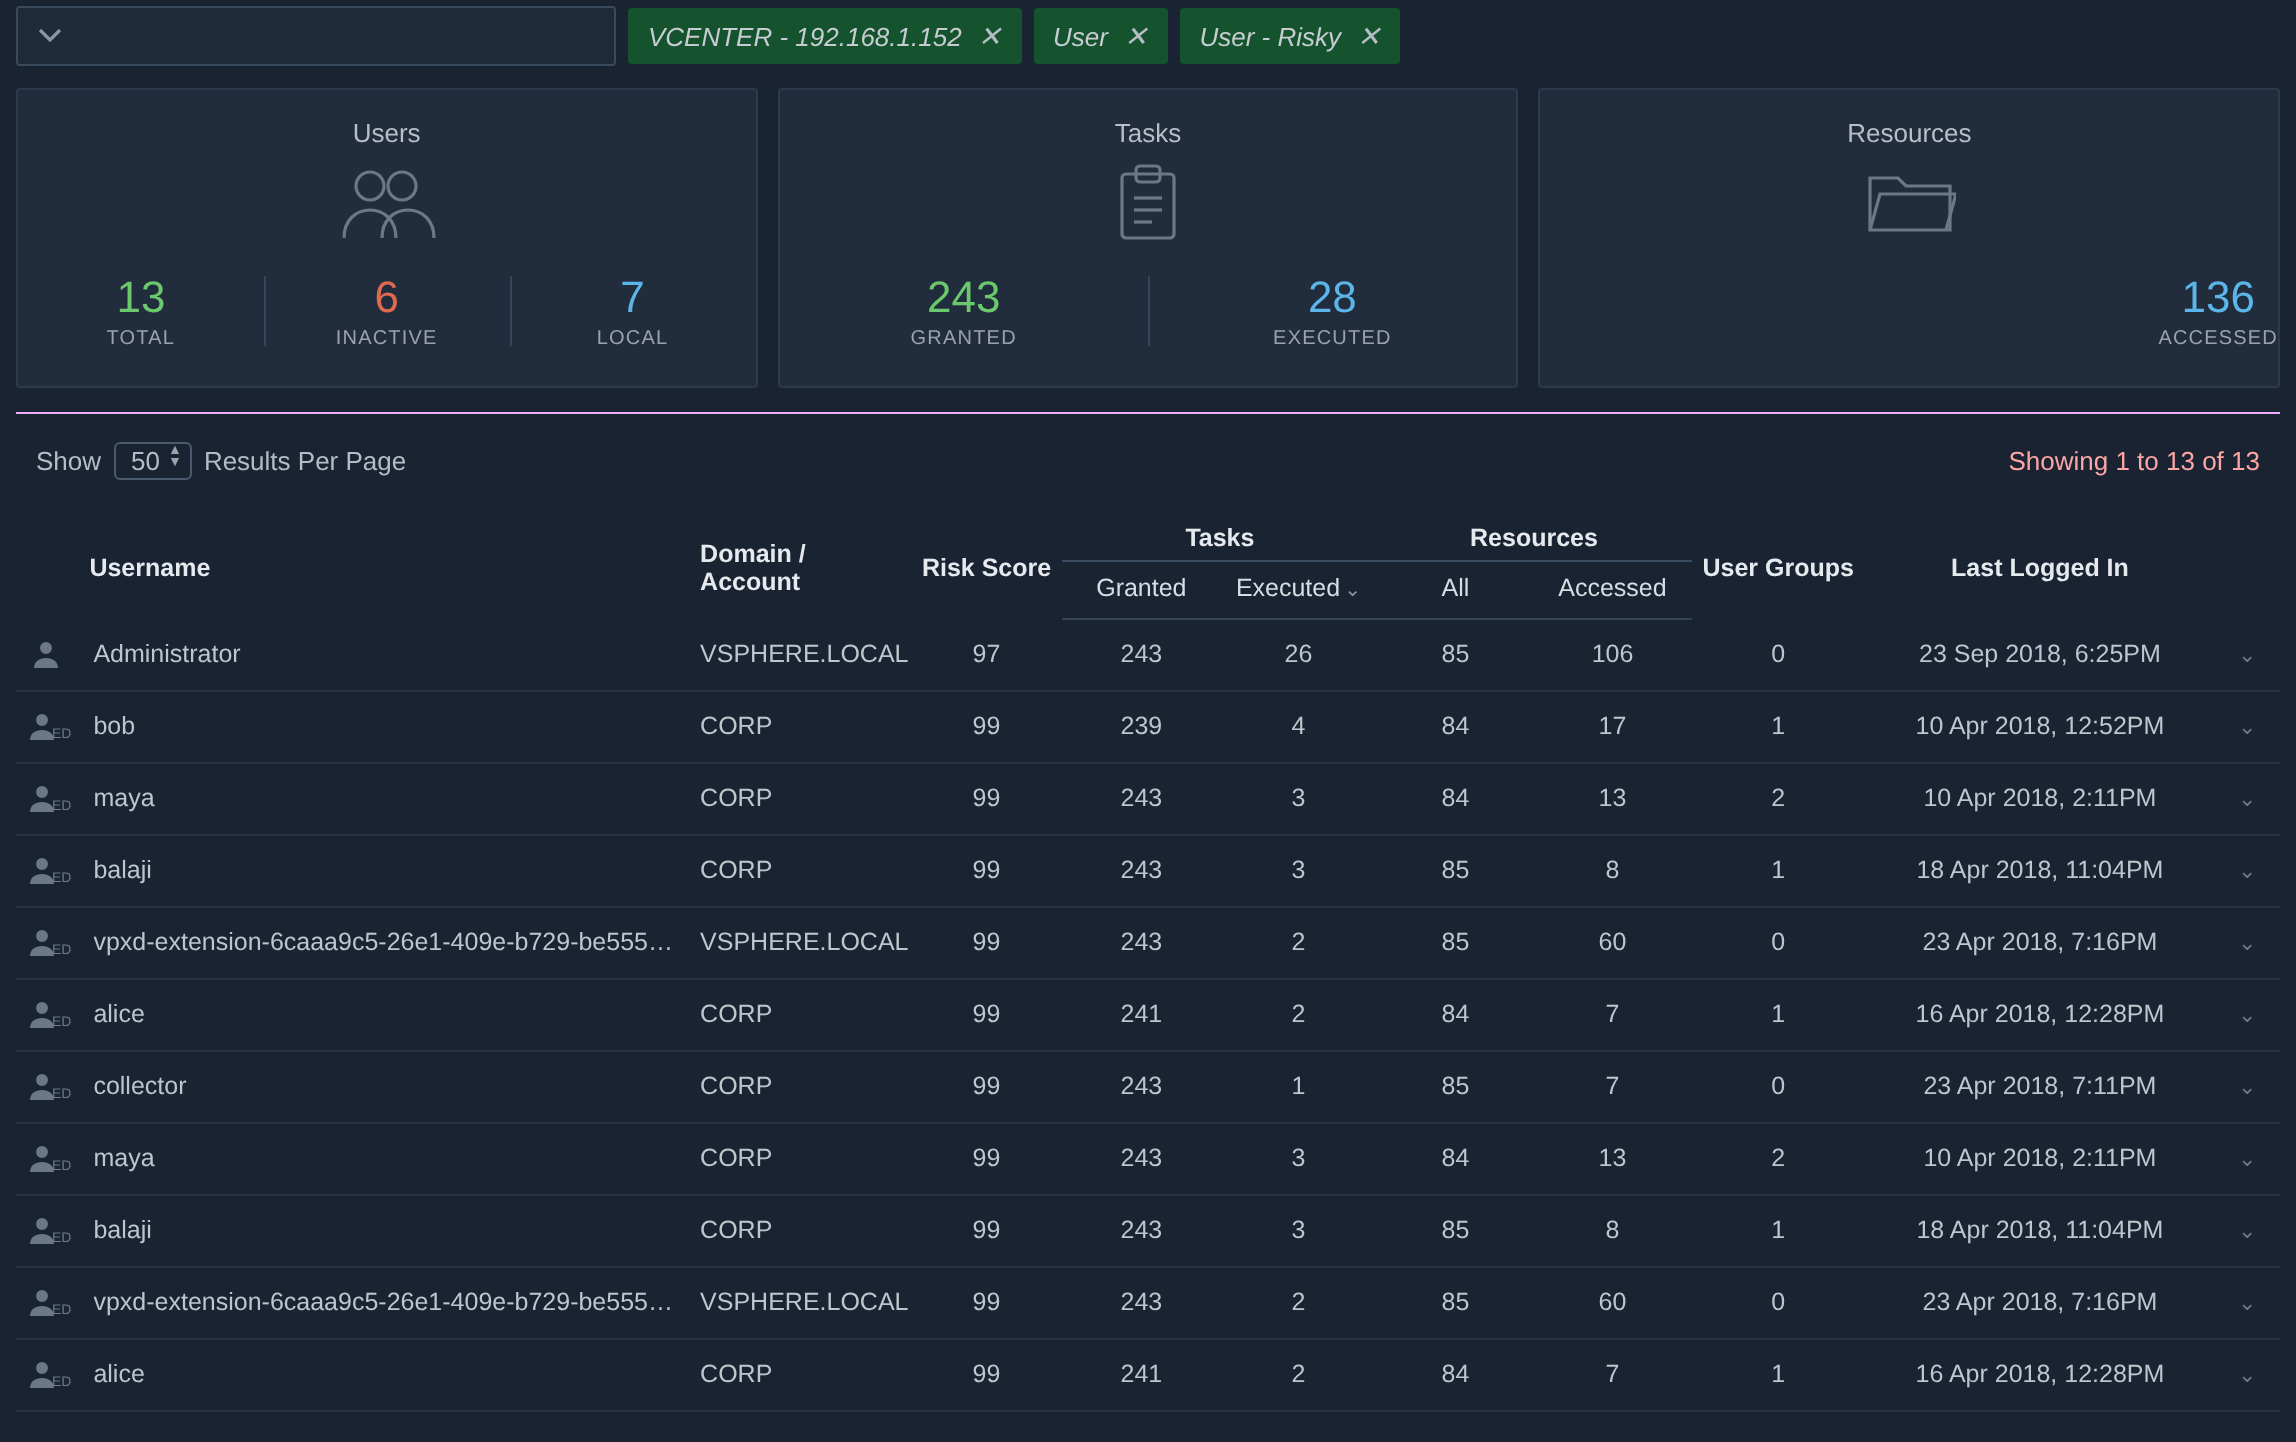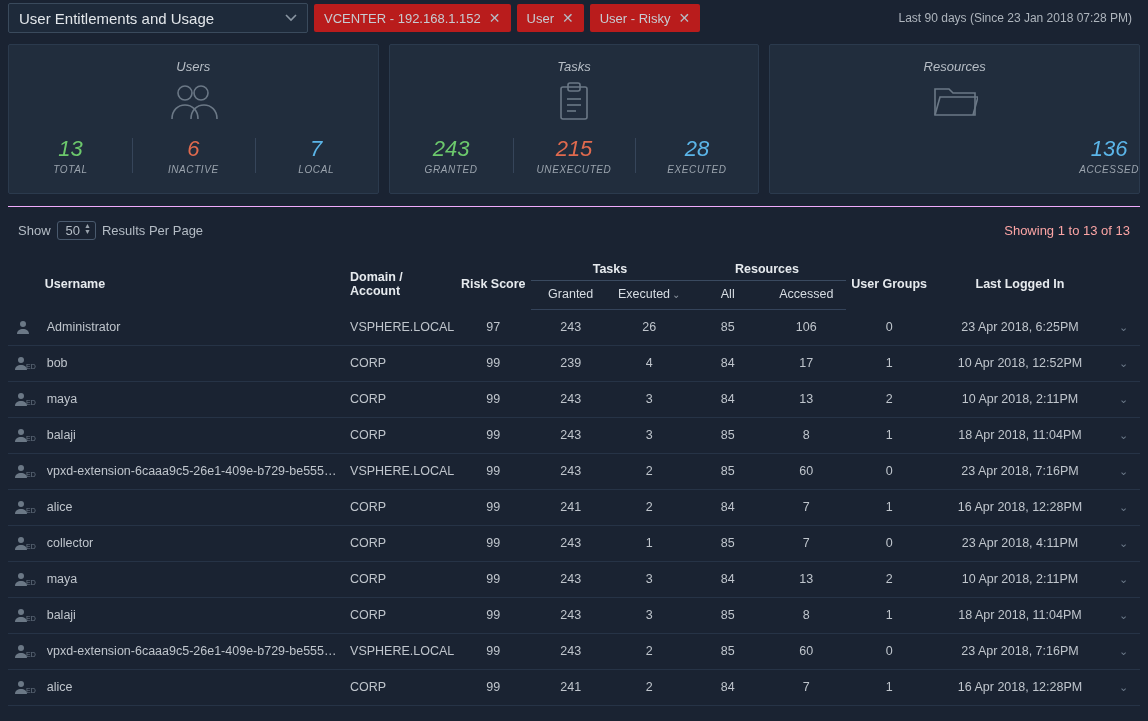--- a/index.html
+++ b/index.html
@@ -34,26 +34,27 @@
     color: #e2e6ea;
     font-size: 15px;
   }
   .page-select .chev {
     color: #8a96a2;
   }
   .filter-chip {
     display: flex;
     align-items: center;
     gap: 8px;
-    background: #b91c1c;
+    background: #14532d;
     height: 28px;
     padding: 0 10px;
     border-radius: 2px;
     color: #c7ccd2;
     font-size: 13px;
+    font-style: italic;
   }
   .filter-chip .x {
     color: #b5bcc4;
     font-size: 14px;
     cursor: pointer;
   }
   .spacer { flex: 1; }
   .date-range {
     color: #aeb5bd;
     font-size: 12px;
@@ -68,21 +69,20 @@
   }
   .card {
     background: #212d3d;
     border: 1px solid #2b3a4d;
     border-radius: 2px;
     flex: 1;
     display: flex;
     flex-direction: column;
     align-items: center;
     padding: 14px 0 18px 0;
-    font-style: italic;
   }
   .card-title {
     color: #b7bec6;
     font-size: 13px;
     margin-bottom: 8px;
   }
   .card-icon {
     height: 40px;
     display: flex;
     align-items: center;
@@ -229,21 +229,20 @@
     margin-left: 42px;
   }
 
   svg { display: block; }
 </style>
 </head>
 <body>
 
 <div class="topbar">
   <div class="page-select">
-    <span>User Entitlements and Usage</span>
     <span class="chev">
       <svg width="12" height="8" viewBox="0 0 12 8">
           <path d="M1 1l5 5 5-5" stroke="#8a96a2" stroke-width="1.6" fill="none"></path>
         </svg>
     </span>
   </div>
   <div id="filters-host" style="display: flex; gap: 6px;">
       <div class="filter-chip">
         <span>VCENTER - 192.168.1.152</span>
         <span class="x">✕</span>
@@ -251,21 +250,20 @@
       <div class="filter-chip">
         <span>User</span>
         <span class="x">✕</span>
       </div>
       <div class="filter-chip">
         <span>User - Risky</span>
         <span class="x">✕</span>
       </div>
     </div>
   <div class="spacer"></div>
-  <div class="date-range">Last 90 days (Since 23 Jan 2018 07:28 PM)</div>
 </div>
 
 <div class="cards">
 
   <div class="card">
     <div class="card-title">Users</div>
     <div class="card-icon">
       <svg width="52" height="38" viewBox="0 0 52 38" stroke="#6b7886" stroke-width="1.6" fill="none">
         <circle cx="18" cy="10" r="7"></circle>
           <path d="M5 36c0-9 6-14 13-14s13 5 13 14"></path>
@@ -297,24 +295,20 @@
         <rect x="14" y="2" width="12" height="8" rx="2"></rect>
         <line x1="13" y1="18" x2="27" y2="18"></line>
           <line x1="13" y1="24" x2="27" y2="24"></line>
           <line x1="13" y1="30" x2="22" y2="30"></line>
       </svg>
     </div>
     <div class="card-metrics" id="tasks-metrics">
         <div class="metric">
           <div class="metric-value c-green">243</div>
           <div class="metric-label">GRANTED</div>
-        </div>
-        <div class="metric">
-          <div class="metric-value c-red">215</div>
-          <div class="metric-label">UNEXECUTED</div>
         </div>
         <div class="metric">
           <div class="metric-value c-blue">28</div>
           <div class="metric-label">EXECUTED</div>
         </div>
       </div>
   </div>
 
   <div class="card">
     <div class="card-title">Resources</div>
@@ -388,21 +382,21 @@
                 <path d="M8 8a3 3 0 100-6 3 3 0 000 6zm-6 7c0-3.3 2.7-5 6-5s6 1.7 6 5" fill="#6b7886"></path>
               </svg></span></td>
           <td class="left trunc col-user">Administrator</td>
           <td class="left">VSPHERE.LOCAL</td>
           <td>97</td>
           <td>243</td>
           <td>26</td>
           <td>85</td>
           <td>106</td>
           <td>0</td>
-          <td>23 Apr 2018, 6:25PM</td>
+          <td>23 Sep 2018, 6:25PM</td>
           <td><span class="expand-chev">⌄</span></td>
         </tr>
         <tr>
           <td><span class="user-icon"><svg width="22" height="16" viewBox="0 0 22 16">
                 <path d="M6 8a3 3 0 100-6 3 3 0 000 6zm-6 7c0-3.3 2.7-5 6-5s6 1.7 6 5" fill="#6b7886"></path>
                 <text x="11" y="14" font-size="7" fill="#6b7886" font-family="Arial">ED</text>
               </svg></span></td>
           <td class="left trunc col-user">bob</td>
           <td class="left">CORP</td>
           <td>99</td>
@@ -484,21 +478,21 @@
                 <text x="11" y="14" font-size="7" fill="#6b7886" font-family="Arial">ED</text>
               </svg></span></td>
           <td class="left trunc col-user">collector</td>
           <td class="left">CORP</td>
           <td>99</td>
           <td>243</td>
           <td>1</td>
           <td>85</td>
           <td>7</td>
           <td>0</td>
-          <td>23 Apr 2018, 4:11PM</td>
+          <td>23 Apr 2018, 7:11PM</td>
           <td><span class="expand-chev">⌄</span></td>
         </tr>
         <tr>
           <td><span class="user-icon"><svg width="22" height="16" viewBox="0 0 22 16">
                 <path d="M6 8a3 3 0 100-6 3 3 0 000 6zm-6 7c0-3.3 2.7-5 6-5s6 1.7 6 5" fill="#6b7886"></path>
                 <text x="11" y="14" font-size="7" fill="#6b7886" font-family="Arial">ED</text>
               </svg></span></td>
           <td class="left trunc col-user">maya</td>
           <td class="left">CORP</td>
           <td>99</td>

